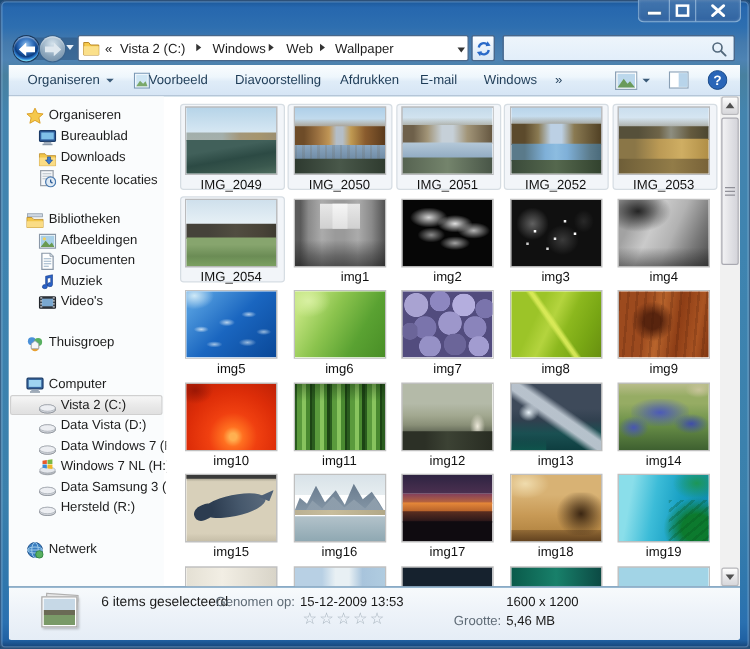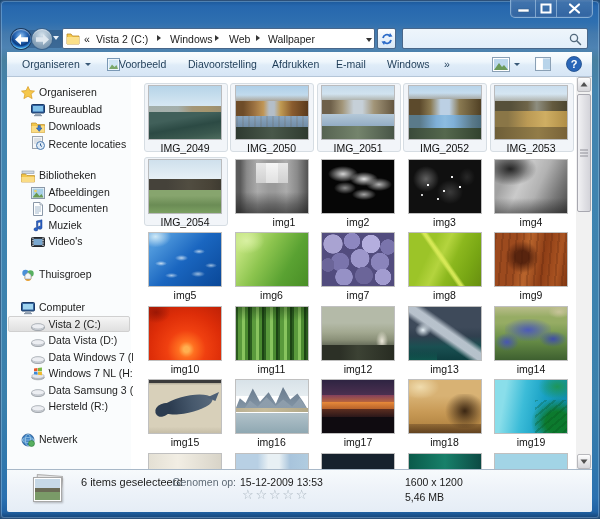--- a/index.html
+++ b/index.html
@@ -490,14 +490,15 @@
     <div class="abs" style="left:3px;top:0;width:26px;height:26px;background:#e8e8e8;border:1px solid #b0b0b0;transform:rotate(4deg)"></div>
     <div class="abs" style="left:0;top:2px;width:29px;height:25px;background:#fff;border:1px solid #a8a8a8;box-shadow:1px 1px 2px rgba(0,0,0,.25)">
       <div class="abs" style="left:1px;top:1px;right:1px;bottom:1px;background:linear-gradient(180deg,#c6d8e6 0 42%,#6a6a55 42% 62%,#7a9a68 62% 100%)"></div>
     </div>
   </div>
   <div class="st" style="left:74px;top:6px;font-size:11px">6 items geselecteerd</div>
   <div class="st gray rlbl" style="left:129px;top:6px;width:100px">Genomen op:</div>
   <div class="st" style="left:233px;top:6px">15-12-2009 13:53</div>
   <div class="st" style="left:235px;top:18px;color:#a8b4be;font-size:13px;letter-spacing:1.8px">☆☆☆☆☆</div>
   <div class="st" style="left:398px;top:6px">1600 x 1200</div>
+  <div class="st gray rlbl" style="left:293px;top:20.5px;width:101px">Grootte:</div>
   <div class="st" style="left:398px;top:20.5px">5,46 MB</div>
 </div>
 
 </body></html>

